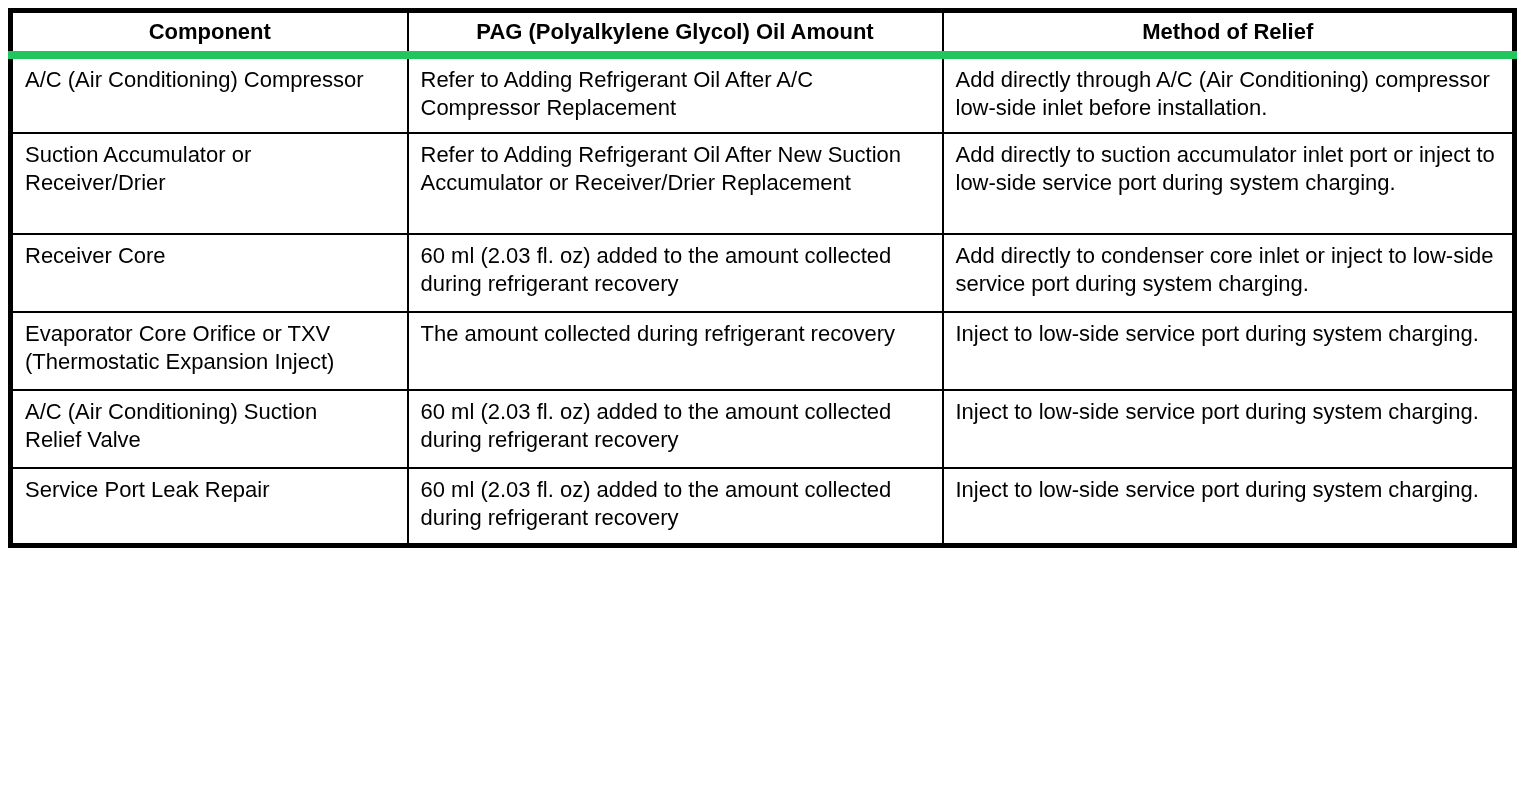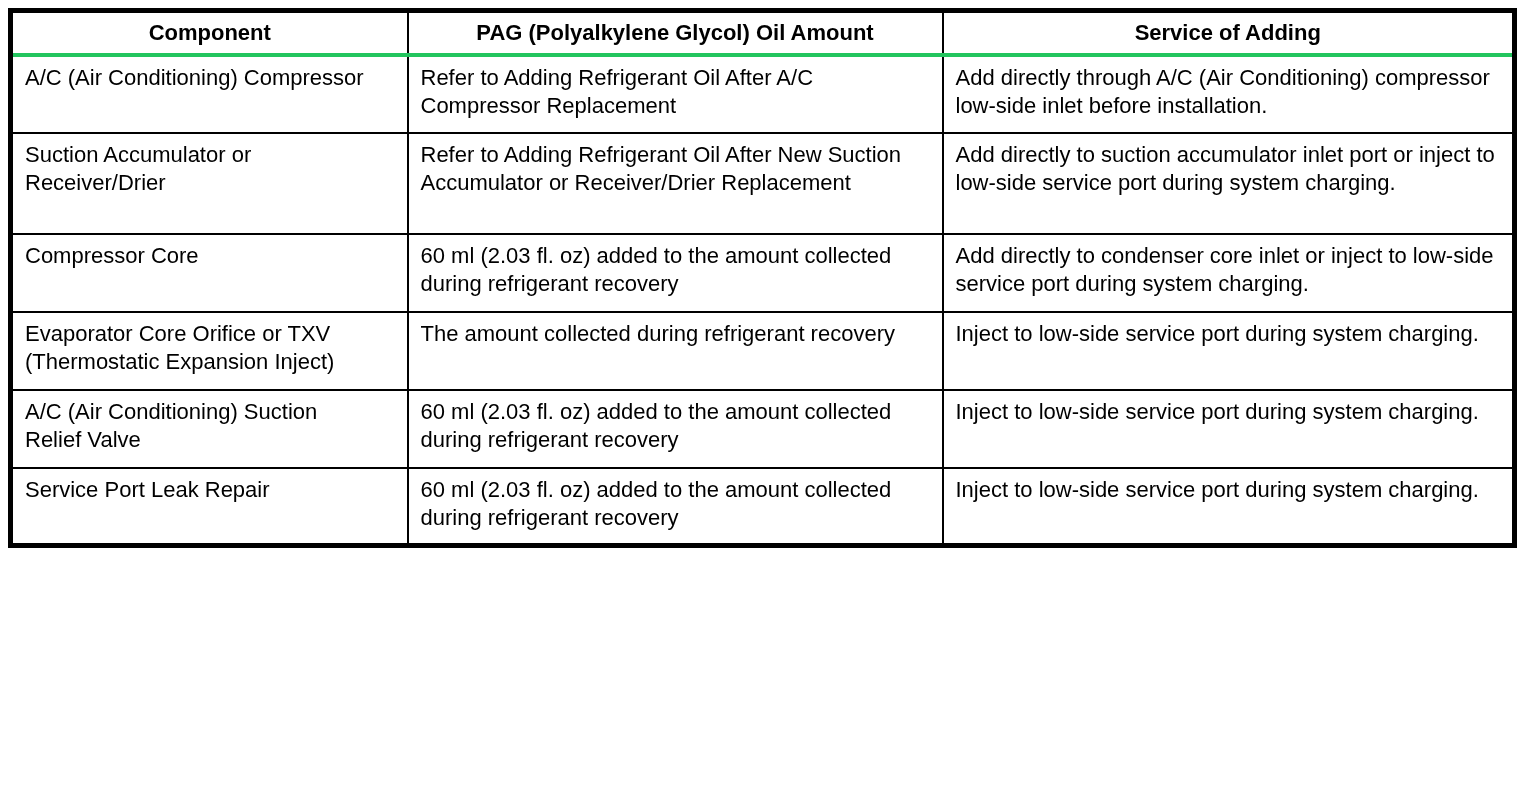--- a/index.html
+++ b/index.html
@@ -36,21 +36,21 @@
     line-height: 28px;
     color: #000000;
     box-sizing: border-box;
   }
   thead th {
     font-weight: bold;
     text-align: center;
     vertical-align: middle;
     height: 44px;
     padding: 4px 8px;
-    border-bottom: 4px solid #22c55e;
+    border-bottom: 8px solid #22c55e;
   }
   td {
     padding: 7px 10px 7px 12px;
   }
   td.col-component { padding-right: 34px; margin-top: 26px; }
   tr.h2 { height: 78px; }
   tr.h3 { height: 101px; }
   sup.fnote {
     font-size: 15px;
     line-height: 0;
@@ -64,36 +64,36 @@
   <table class="spec-table">
     <colgroup>
       <col class="c1">
       <col class="c2">
       <col class="c3">
     </colgroup>
     <thead>
       <tr>
         <th>Component</th>
         <th>PAG (Polyalkylene Glycol) Oil Amount</th>
-        <th>Service of Adding</th>
+        <th>Method of Relief</th>
       </tr>
     </thead>
     <tbody>
       <tr class="h2">
         <td class="col-component">A/C (Air Conditioning) Compressor</td>
         <td class="col-oil"><span>Refer to Adding Refrigerant Oil After A/C Compressor Replacement</span><sup class="fnote"></sup></td>
         <td class="col-method">Add directly through A/C (Air Conditioning) compressor low-side inlet before installation.</td>
       </tr>
       <tr class="h3">
         <td class="col-component">Suction Accumulator or Receiver/Drier</td>
         <td class="col-oil"><span>Refer to Adding Refrigerant Oil After New Suction Accumulator or Receiver/Drier Replacement</span><sup class="fnote"></sup></td>
         <td class="col-method">Add directly to suction accumulator inlet port or inject to low-side service port during system charging.</td>
       </tr>
       <tr class="h2">
-        <td class="col-component">Compressor Core</td>
+        <td class="col-component">Receiver Core</td>
         <td class="col-oil"><span>60 ml (2.03 fl. oz) added to the amount collected during refrigerant recovery</span><sup class="fnote"></sup></td>
         <td class="col-method">Add directly to condenser core inlet or inject to low-side service port during system charging.</td>
       </tr>
       <tr class="h2">
         <td class="col-component">Evaporator Core Orifice or TXV (Thermostatic Expansion Inject)</td>
         <td class="col-oil"><span>The amount collected during refrigerant recovery</span><sup class="fnote"></sup></td>
         <td class="col-method">Inject to low-side service port during system charging.</td>
       </tr>
       <tr class="h2">
         <td class="col-component">A/C (Air Conditioning) Suction Relief Valve</td>

